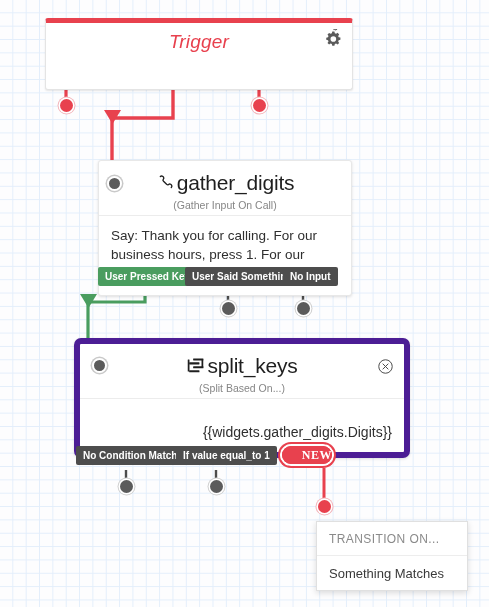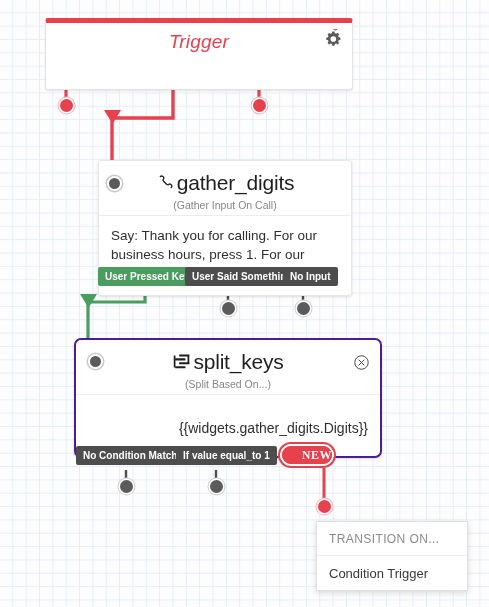--- a/index.html
+++ b/index.html
@@ -167,23 +167,23 @@
     top: 160px;
     width: 254px;
     border: 1px solid #e8e8e8;
   }
   #gather-card .in-port { left: 8px; top: 15px; }
 
   
   #split-card {
     left: 74px;
     top: 338px;
-    width: 308px;
+    width: 336px;
     height: 120px;
-    border: 2px solid #4c1d95;
+    border: 6px solid #4c1d95;
     border-radius: 7px;
   }
   #split-card .in-port { left: 12px; top: 14px; }
   #split-card .widget-body { text-align: right; font-size: 14px; padding-top: 24px; }
 
   
   .tag {
     position: absolute;
     display: flex;
     align-items: center;
@@ -376,16 +376,16 @@
 
   <div id="new-btn">
     <div class="new-inner">
       <span>NEW</span>
     </div>
   </div>
   <div class="dot red" style="left:318px; top:500px;"></div>
 
   <div id="transition-menu">
     <div class="menu-item header">TRANSITION ON...</div>
-    <div class="menu-item option">Condition Trigger</div>
+    <div class="menu-item option">Something Matches</div>
   </div>
 
 </div>
 
 </body></html>

